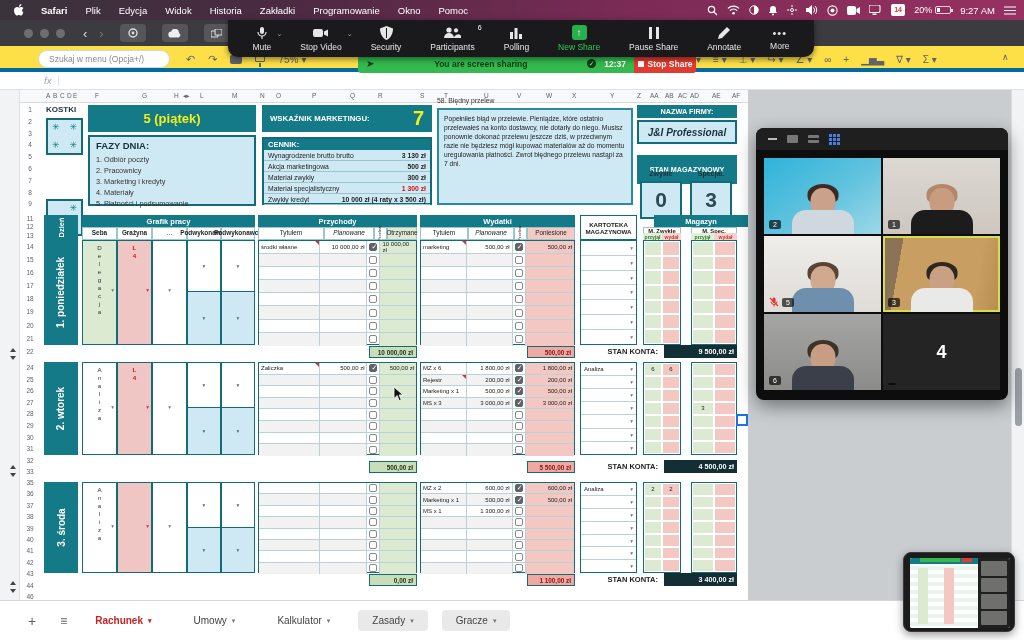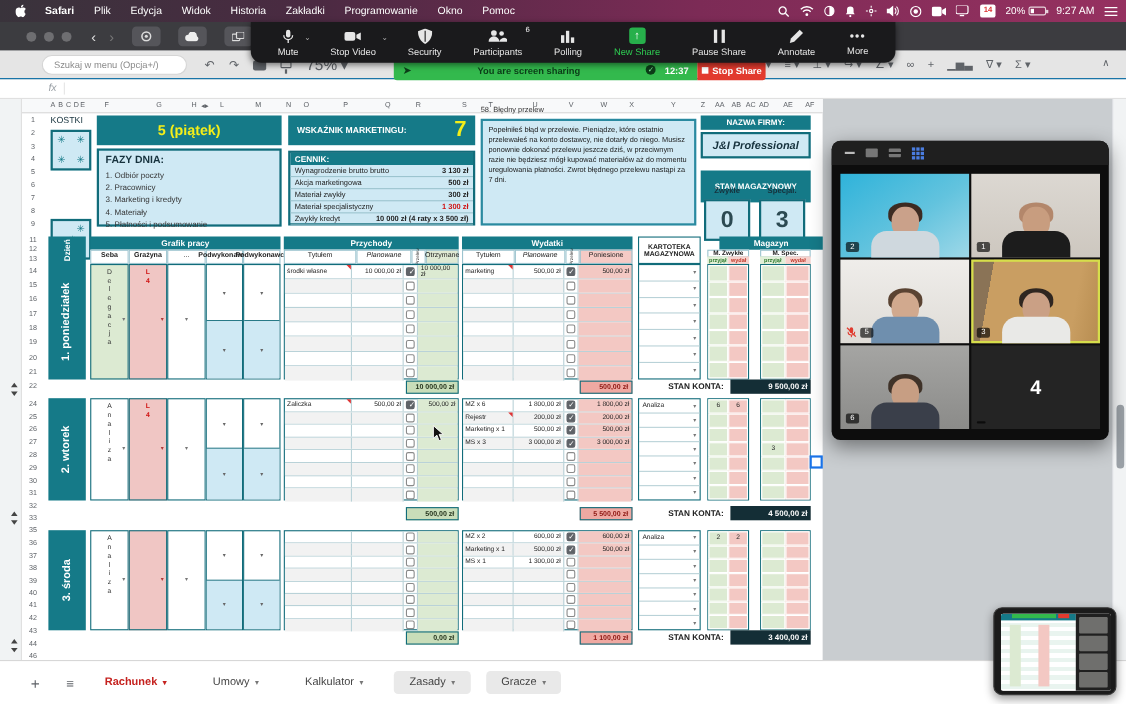--- a/index.html
+++ b/index.html
@@ -48,25 +48,25 @@
     z-index:45; display:flex; align-items:center; justify-content:space-around; padding:0 10px;
     box-shadow:0 2px 6px rgba(0,0,0,.5); }
   .zbtn { display:flex; flex-direction:column; align-items:center; gap:2px; color:#e6e6e6; font-size:8.5px; position:relative; }
   .zbtn svg { display:block; }
   .zbadge { position:absolute; top:-2px; right:-7px; font-size:7px; color:#fff; }
   .zgreen { color:#2ecc52; }
   .sharebox { width:15px; height:15px; background:#27b04b; border-radius:3px; color:#fff; font-size:10px; line-height:15px; text-align:center; font-weight:bold; }
   .chev { position:absolute; right:-11px; top:4px; font-size:7px; color:#aaa; }
 
   
-  .stoolbar { left:0; top:46px; width:1024px; height:26px; background:#e5e5e5; border-bottom:1px solid #0369a1; z-index:12; }
+  .stoolbar { left:0; top:46px; width:1024px; height:26px; background:#fde047; border-bottom:4px solid #0369a1; z-index:12; }
   .searchbox { position:absolute; left:38px; top:4px; width:132px; height:18px; border:1px solid #d5d5d5; border-radius:10px;
     color:#8a8a8a; font-size:8.5px; line-height:17px; padding-left:10px; background:#fff; }
   .tgrpL { position:absolute; left:186px; top:3px; display:flex; align-items:center; gap:13px; color:#5f6368; font-size:11px; height:20px; }
-  .zoomsel { font-size:14px; display:flex; align-items:center; gap:3px; }
+  .zoomsel { font-size:10px; display:flex; align-items:center; gap:3px; }
   .printer { width:12px; height:9px; background:#5f6368; border-radius:2px; position:relative; }
   .printer::before { content:""; position:absolute; top:-3px; left:2px; width:8px; height:3px; background:#5f6368; }
   .roller { width:10px; height:6px; border:1.5px solid #5f6368; border-radius:1px; position:relative; }
   .roller::after { content:""; position:absolute; left:3px; top:6px; width:2px; height:4px; background:#5f6368; }
   .tgrpR { position:absolute; left:642px; top:3px; display:flex; align-items:center; gap:12px; color:#5f6368; font-size:10px; height:20px; }
   .tgrpR .tico { white-space:nowrap; }
   .collapse { position:absolute; left:1002px; top:6px; color:#5f6368; font-size:9px; }
 
   
   .banner { left:358px; top:54px; width:276px; height:19px; background:#33b94d; border-radius:3px 0 0 3px; z-index:40;
@@ -98,21 +98,21 @@
   .gs4{ top:362px; --gh:11.6px; } .gs5{ top:477px; --gh:11.4px; } .gs6{ top:591px; --gh:11px; }
   .grpArr { position:absolute; left:10px; width:0; height:0; border-left:3.5px solid transparent; border-right:3.5px solid transparent; z-index:8; }
   .grpArr.up { border-bottom:4px solid #444; }
   .grpArr.dn { border-top:4px solid #444; }
 
   
   .z9 { z-index:9; }
   .teal { background:#157a88; color:#fff; }
   .lblue { background:#cfe9f4; }
   .tborder { border:2px solid #116c7a; }
-  .kostki-lab { left:46px; top:105px; width:34px; font-size:8px; font-weight:normal; color:#16323d; }
+  .kostki-lab { left:46px; top:105px; width:34px; font-size:8px; font-weight:bold; color:#16323d; }
   .die { width:37px; height:37px; position:relative; }
   .die1 { left:46px; top:118px; } .die2 { left:46px; top:162px; }
   .pip { position:absolute; color:#157a88; font-size:9px; line-height:9px; }
   .daybanner { left:88px; top:105px; width:168px; height:27px; display:flex; align-items:center; justify-content:center;
     color:#f4ee19; font-weight:bold; font-size:13px; }
   .fazy { left:88px; top:135px; width:168px; height:71px; border:2px solid #116c7a; background:#cfe9f4; padding:3px 6px; }
   .fazy .ft { font-weight:bold; font-size:9.5px; color:#16323d; margin-bottom:3px; }
   .fazy .fi { font-size:7.3px; color:#333; line-height:11px; }
   .wskaz { left:262px; top:105px; width:170px; height:27px; display:flex; align-items:center; justify-content:space-between; padding:0 8px; }
   .wskaz .wl { font-size:7.8px; font-weight:bold; }

